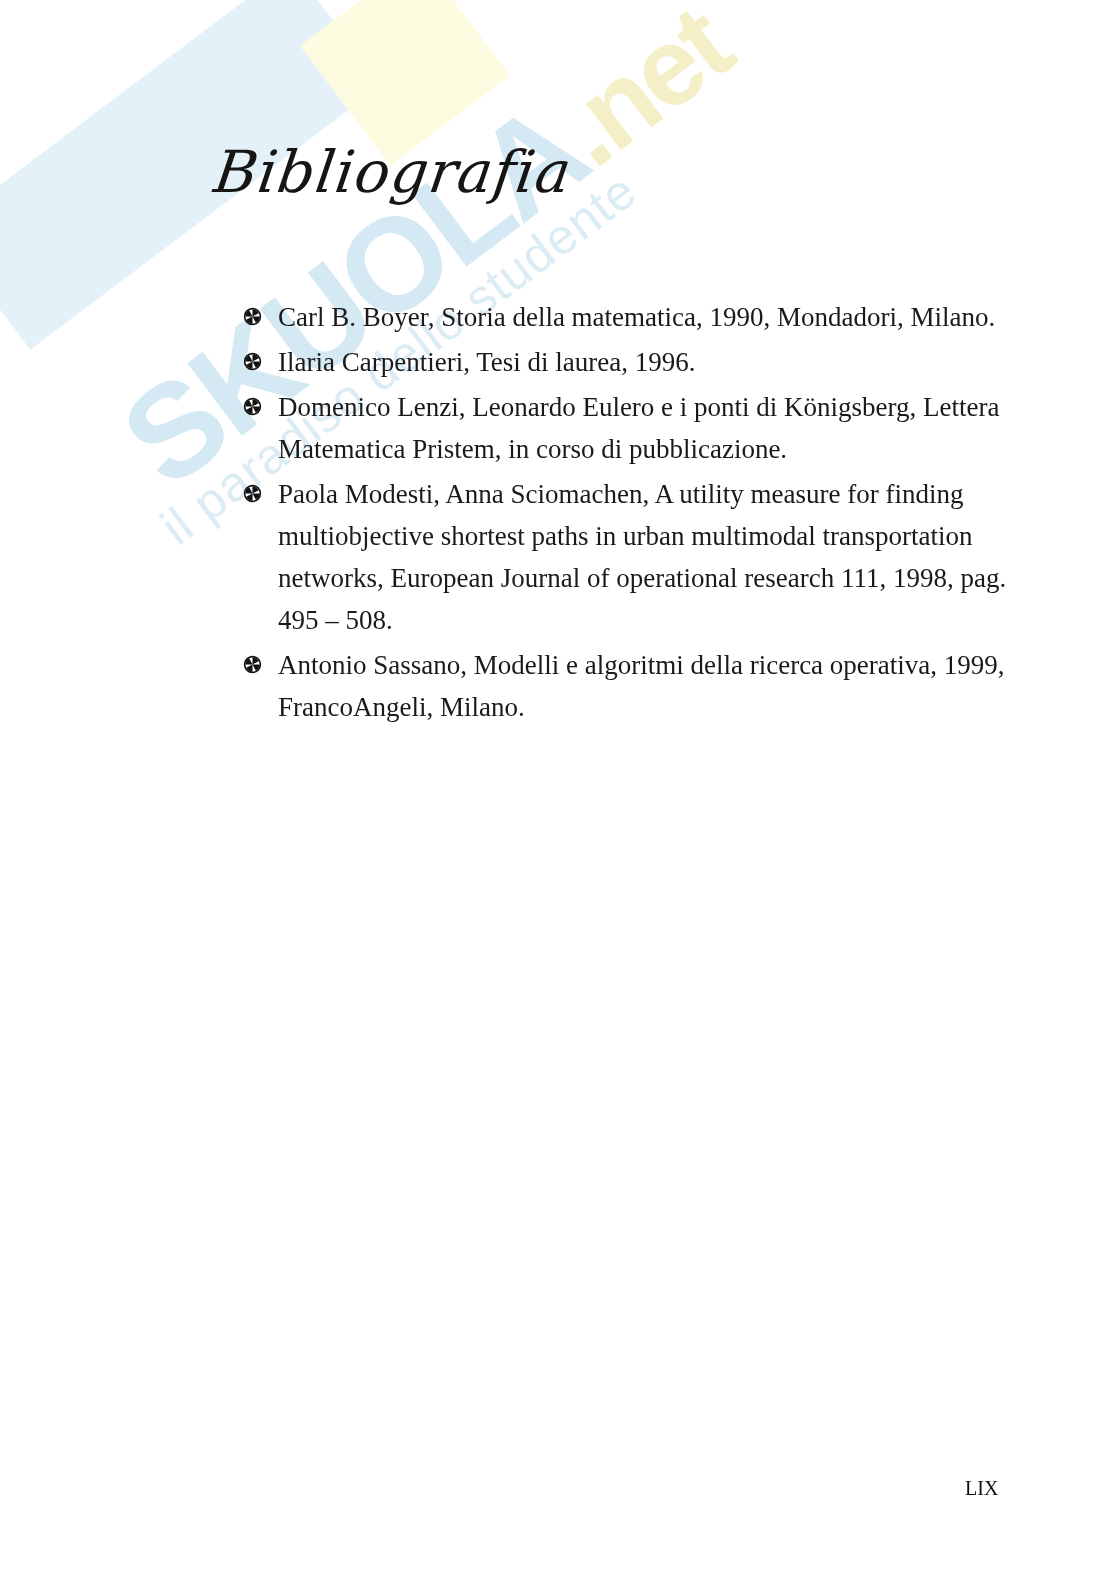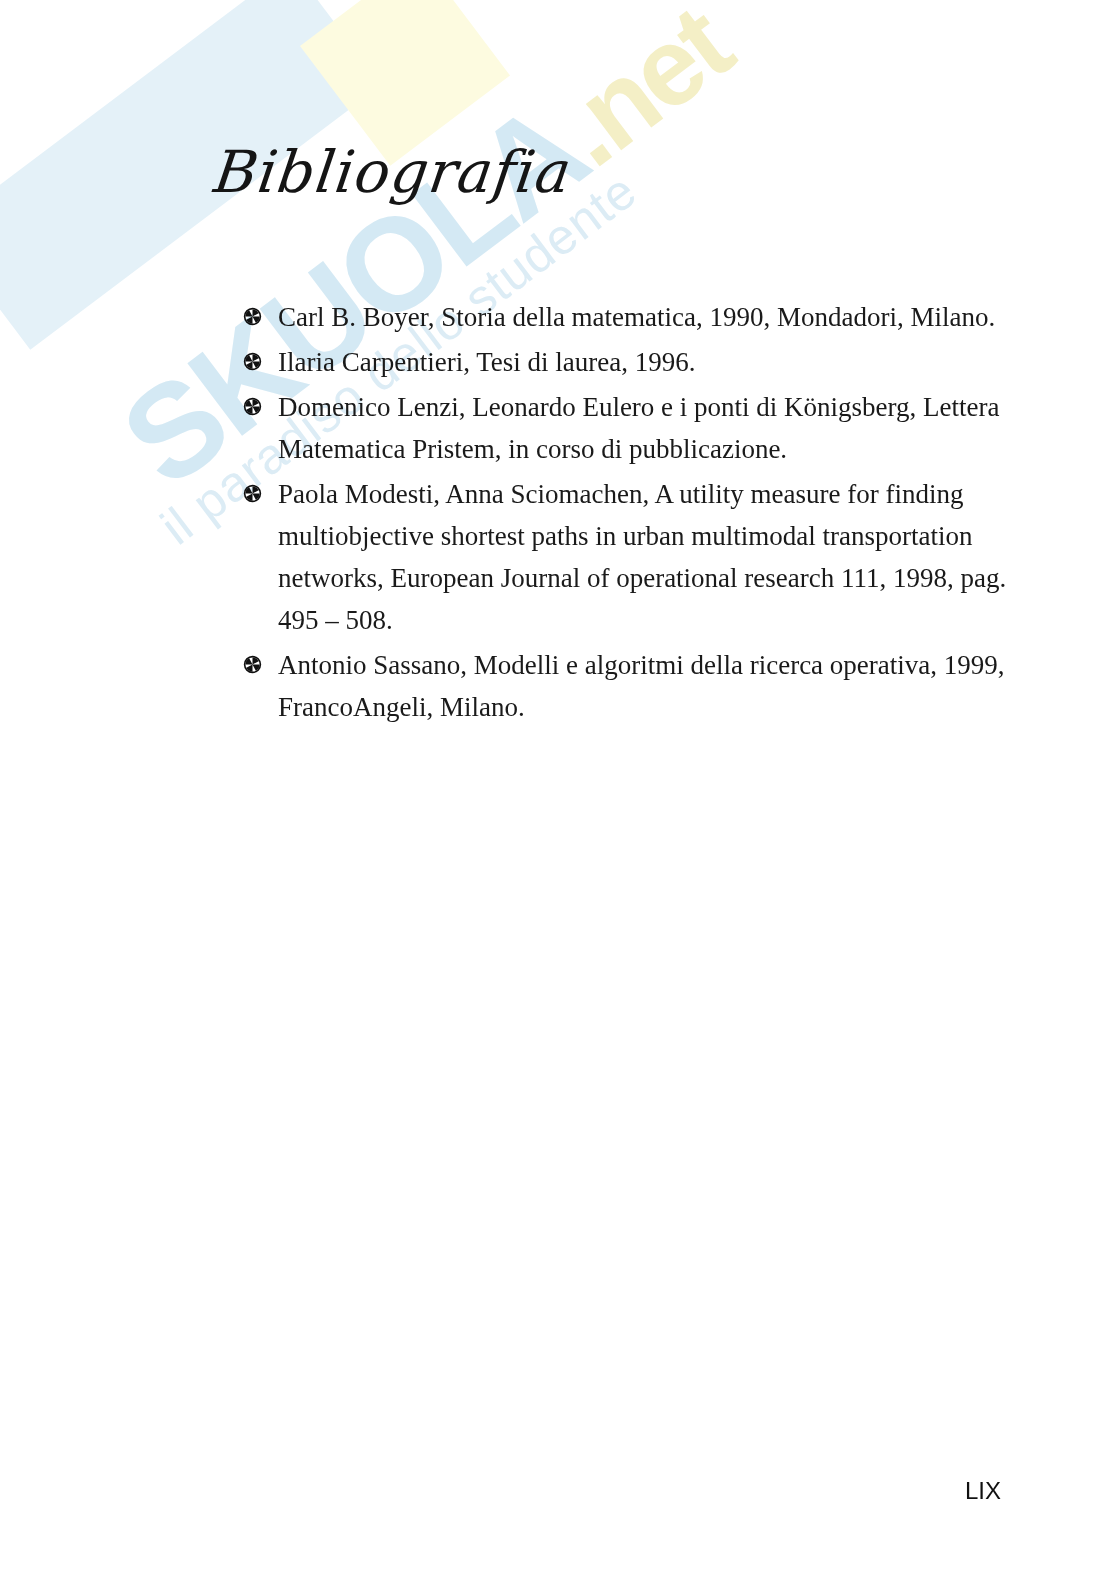--- a/index.html
+++ b/index.html
@@ -26,22 +26,22 @@
              font-size: 58px; color: #151515; letter-spacing: 1px;
              transform: skewX(-8deg); }
 
     
     .biblio { position: absolute; left: 243px; top: 296px; width: 770px; margin: 0; padding: 0; list-style: none; }
     .bib-item { position: relative; padding-left: 35px; margin-bottom: 3px;
                 font-size: 27px; line-height: 42px; color: #1a1a1a; }
     .bib-bullet { position: absolute; left: 0; top: 11px; width: 19px; height: 19px; }
     .bib-bullet svg { display: block; }
 
-    .page-number { position: absolute; left: 965px; top: 1477px; font-size: 24px; color: #111;
-                   font-family: Liberation Sans, sans-serif; }
+    .page-number { position: absolute; left: 965px; top: 1477px; font-size: 20px; color: #111;
+                   font-family: Liberation Serif, serif; }
   </style>
 </head>
 <body>
 
 <div class="watermark">
   <div class="wm-blue"></div>
   <div class="wm-yellow"></div>
   <div class="wm-text"><span>SKUOLA</span><span class="net">.net</span></div>
   <div class="wm-sub">il paradiso dello studente</div>
 </div>

